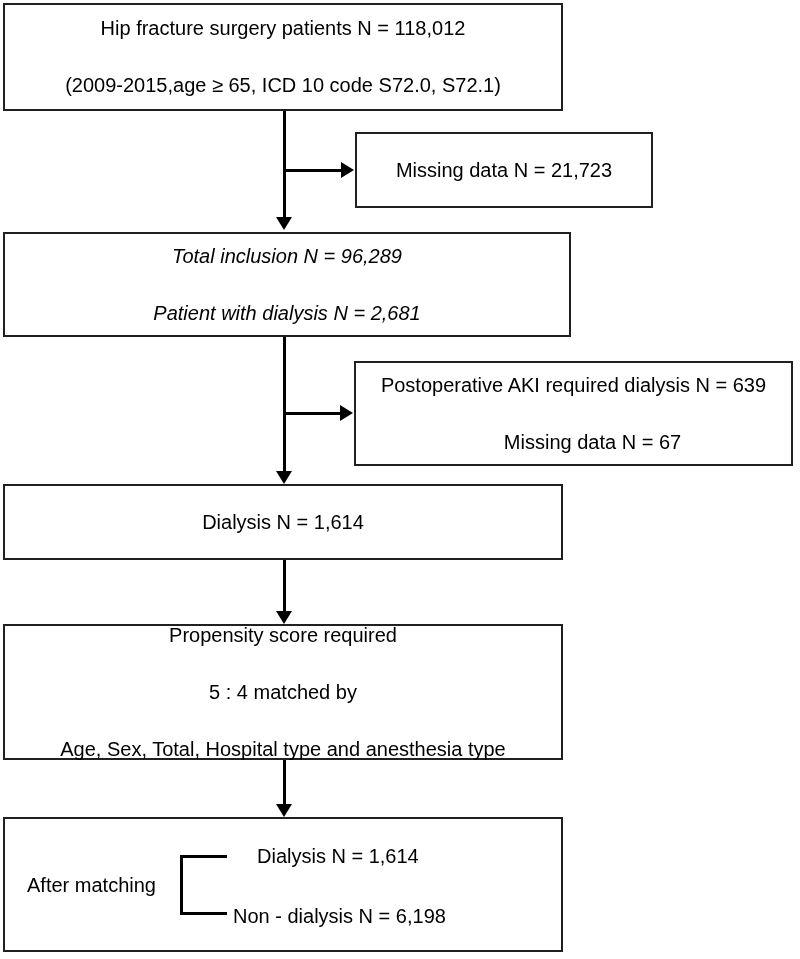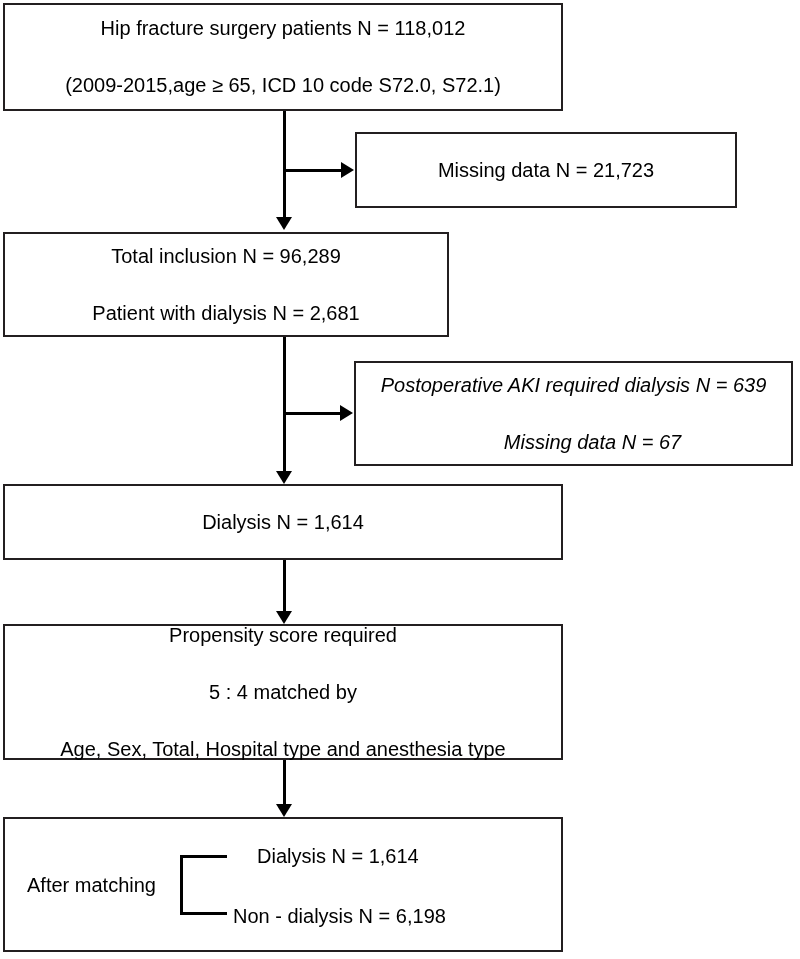--- a/index.html
+++ b/index.html
@@ -95,36 +95,36 @@
     <p class="node-line">Hip fracture surgery patients N = 118,012</p>
     <p class="node-line">(2009-2015,age ≥ 65, ICD 10 code S72.0, S72.1)</p>
   </div>
 
   <div class="v-line" style="left:283px; top:111px; height:106px;"></div>
   <div class="arrow-down" style="left:276px; top:217px;"></div>
 
   <div class="h-line" style="left:286px; top:169px; width:55px;"></div>
   <div class="arrow-right" style="left:341px; top:162px;"></div>
 
-  <div class="node-box" style="left:355px; top:132px; width:382px; height:76px;">
+  <div class="node-box" style="left:355px; top:132px; width:298px; height:76px;">
     <p class="node-line">Missing data N = 21,723</p>
   </div>
 
-  <div class="node-box" style="left:3px; top:232px; width:446px; height:105px;">
+  <div class="node-box" style="left:3px; top:232px; width:568px; height:105px;font-style:italic;">
     <p class="node-line">Total inclusion N = 96,289</p>
     <p class="node-line">Patient with dialysis N = 2,681</p>
   </div>
 
   <div class="v-line" style="left:283px; top:337px; height:134px;"></div>
   <div class="arrow-down" style="left:276px; top:471px;"></div>
 
   <div class="h-line" style="left:286px; top:412px; width:54px;"></div>
   <div class="arrow-right" style="left:340px; top:405px;"></div>
 
-  <div class="node-box" style="left:354px; top:361px; width:439px; height:105px;font-style:italic;">
+  <div class="node-box" style="left:354px; top:361px; width:439px; height:105px;">
     <p class="node-line">Postoperative AKI required dialysis N = 639</p>
     <p class="node-line" style="margin-left:38px;">Missing data N = 67</p>
   </div>
 
   <div class="node-box" style="left:3px; top:484px; width:560px; height:76px;">
     <p class="node-line">Dialysis N = 1,614</p>
   </div>
 
   <div class="v-line" style="left:283px; top:560px; height:51px;"></div>
   <div class="arrow-down" style="left:276px; top:611px;"></div>

